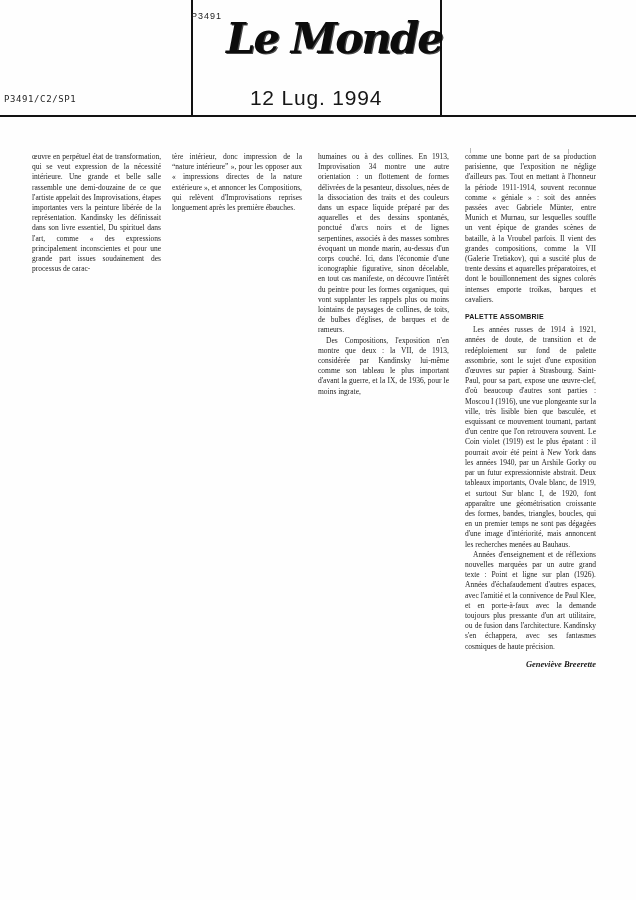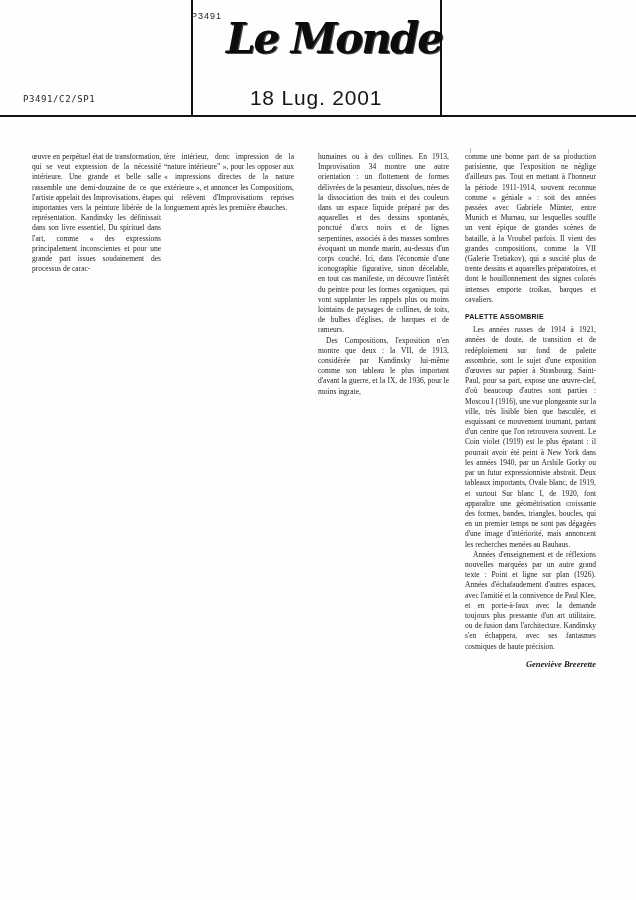--- a/index.html
+++ b/index.html
@@ -15,21 +15,21 @@
   
   .rule-h {
     position: absolute; left: 0; top: 115px;
     width: 636px; height: 2.4px; background: #121212;
   }
   .rule-v { position: absolute; top: 0; width: 2.2px; height: 115px; background: #121212; }
   .rule-v.left  { left: 191px; }
   .rule-v.right { left: 440px; }
 
   .clipping-code {
-    position: absolute; left: 23px; top: 94px;
+    position: absolute; left: 4px; top: 94px;
     font-family: "DejaVu Sans Mono", monospace;
     font-size: 9px; letter-spacing: 0.6px; color: #1e1e1e;
   }
 
   .masthead-code {
     position: absolute; left: 191px; width: 206px; top: 11px;
     text-align: left;
     font-family: "Liberation Sans", sans-serif;
     font-size: 9px; letter-spacing: 1px; color: #222;
   }
@@ -56,21 +56,21 @@
   .col {
     position: absolute; top: 152px;
     font-size: 7.5px; line-height: 10.2px;
     text-align: justify;
     color: #1c1c1c;
   }
   .col p { margin: 0; }
   .col p.indent { text-indent: 8px; }
 
   #col1 { left: 32px;  width: 129px; }
-  #col2 { left: 164px; width: 130px; }
+  #col2 { left: 172px; width: 130px; }
   #col3 { left: 318px; width: 131px; }
   #col4 { left: 465px; width: 131px; }
 
   .subhead {
     font-family: "Liberation Sans", sans-serif;
     font-weight: bold;
     font-size: 7px; letter-spacing: 0.2px;
     margin: 7px 0 3px 0 !important;
     text-align: left;
   }
@@ -93,21 +93,21 @@
 <body>
 
 <div class="clipping-code">P3491/C2/SP1</div>
 
 <div class="rule-v left"></div>
 <div class="rule-v right"></div>
 <div class="rule-h"></div>
 
 <div class="masthead-code">P3491</div>
 <div class="masthead-title">Le Monde</div>
-<div class="masthead-date">18 Lug. 2001</div>
+<div class="masthead-date">12 Lug. 1994</div>
 
 <div class="artifact a1"></div>
 <div class="artifact a2"></div>
 
 <div id="col1" class="col">
   <p>œuvre en perpétuel état de transformation, qui se veut expression de la nécessité intérieure. Une grande et belle salle rassemble une demi-douzaine de ce que l'artiste appelait des Improvisations, étapes importantes vers la peinture libérée de la représentation. Kandinsky les définissait dans son livre essentiel, Du spirituel dans l'art, comme « des expressions principalement inconscientes et pour une grande part issues soudainement des processus de carac-</p>
 </div>
 
 <div id="col2" class="col">
   <p>tère intérieur, donc impression de la “nature intérieure” », pour les opposer aux « impressions directes de la nature extérieure », et annoncer les Compositions, qui relèvent d'Improvisations reprises longuement après les première ébauches.</p>

